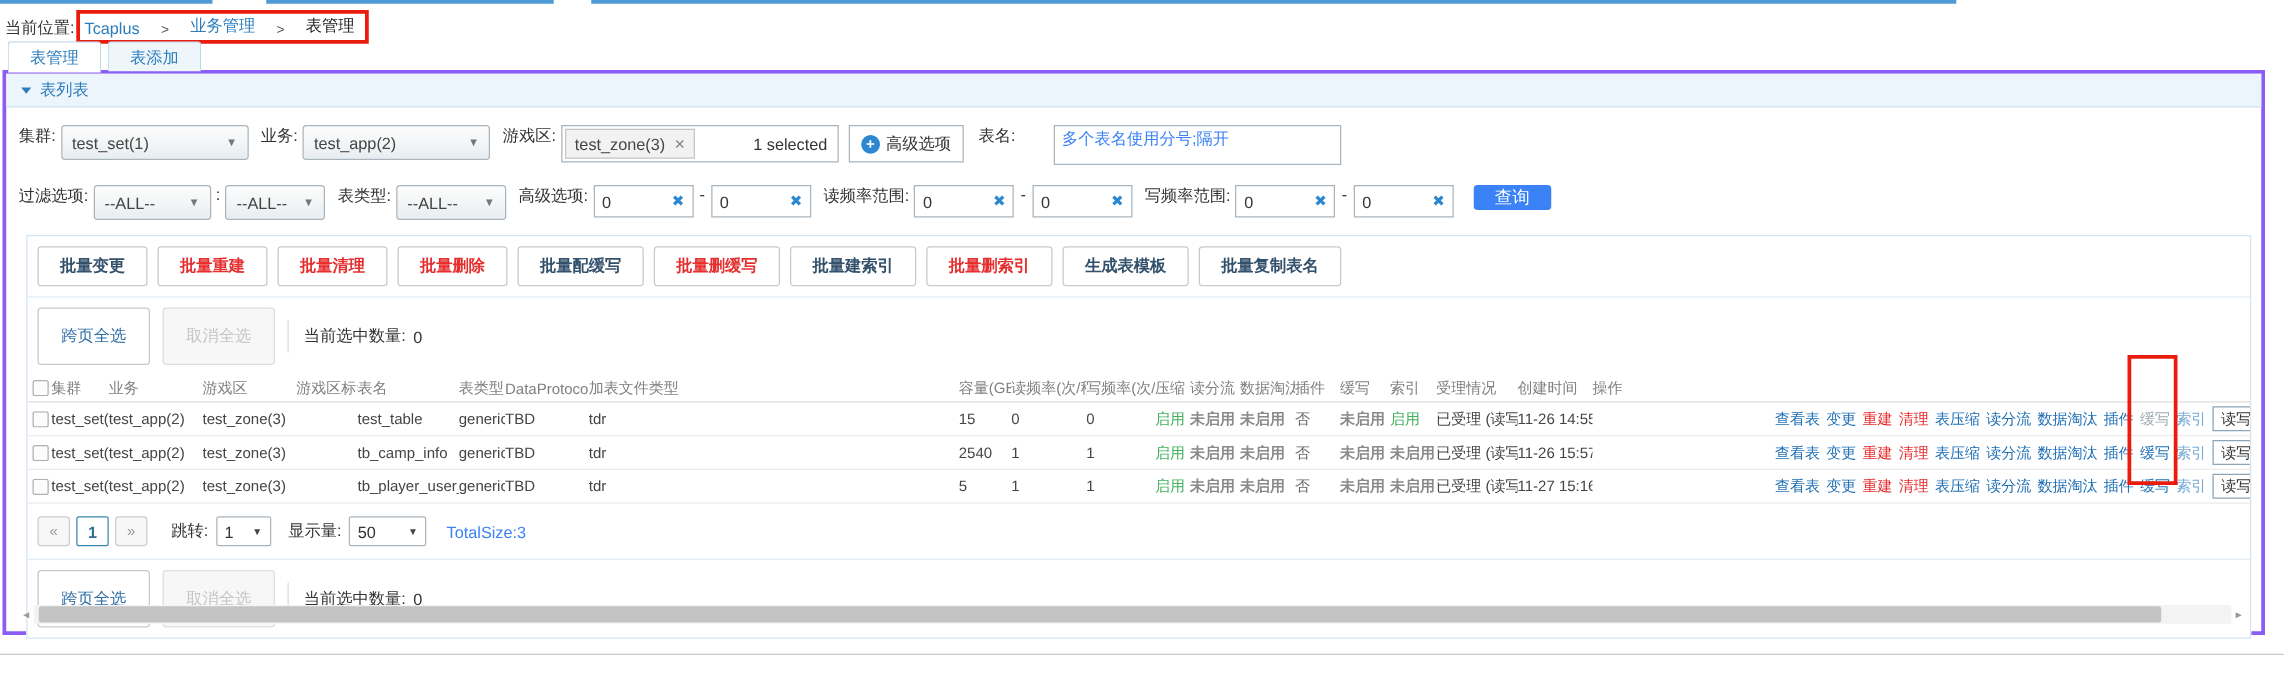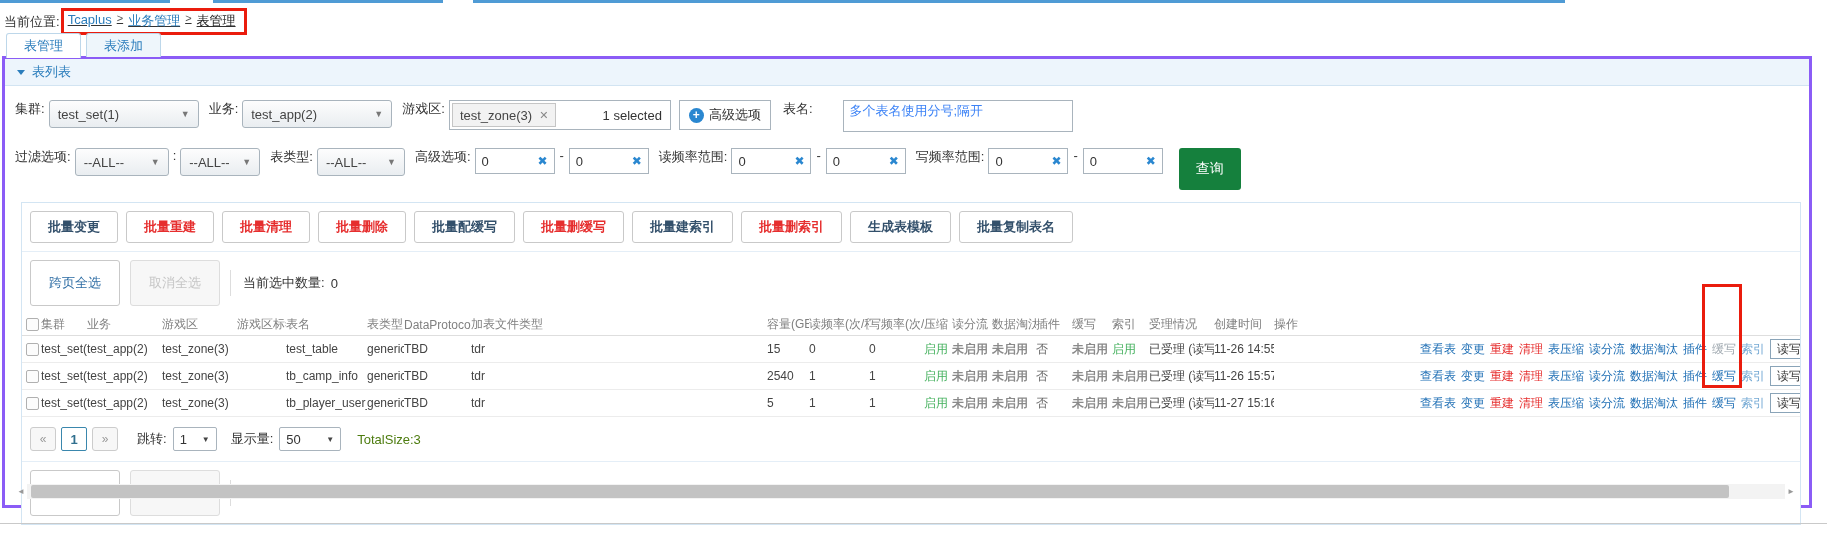--- a/index.html
+++ b/index.html
@@ -6,21 +6,21 @@
   html,body { margin:0; padding:0; }
   body {
     width:1827px; height:552px; position:relative; background:#fff;
     font-family:"Liberation Sans","DejaVu Sans",sans-serif; font-size:12px; color:#333;
     overflow:hidden;
   }
   .top-strip-seg { position:absolute; top:0; height:3px; background:#4f9bd5; }
   .seg1 { left:0; width:170px; } .seg2 { left:213px; width:230px; } .seg3 { left:473px; width:1092px; }
 
   .breadcrumb { position:absolute; top:8px; left:4px; display:flex; align-items:center; font-size:13px; color:#333; }
-  .crumb-annotation { display:flex; align-items:flex-start; gap:5px; border:3px solid #ea1c0d; padding:1px 8px 2px 4px; margin-left:1px;text-decoration:underline; }
+  .crumb-annotation { display:flex; align-items:flex-end; gap:17px; border:3px solid #ea1c0d; padding:1px 8px 2px 4px; margin-left:1px; }
   .crumb-link { color:#2b7dbc; cursor:pointer; }
   .crumb-sep { color:#555; font-size:11px; }
   .crumb-current { color:#222; }
 
   .tabs { position:absolute; top:33px; left:6px; display:flex; gap:5px; z-index:2; }
   .tab { height:24px; padding:0 17px; display:flex; align-items:center; font-size:13px; color:#2b7dbc;
          border:1px solid #bdd7ea; border-bottom:none; border-radius:3px 3px 0 0; background:#eef6fb; cursor:pointer; }
   .tab.active { background:#fff; position:relative; top:0; height:25px; }
 
   .panel { position:absolute; left:2px; top:56px; width:1810px; height:452px; border:3px solid #8b5cf6; background:#fff; }
@@ -48,21 +48,21 @@
 
   .adv-btn { height:30px; margin-left:8px; border:1px solid #a9b4bd; background:#fff; display:flex; align-items:center; gap:5px; padding:0 9px; cursor:pointer; }
   .plus-circle { width:15px; height:15px; border-radius:50%; background:#2a87d0; color:#fff; font-size:12px; line-height:14px; text-align:center; font-weight:bold; }
 
   .name-input { width:230px; height:32px; border:1px solid #a9b4bd; background:#fff; padding:2px 6px; color:#3b82f6; font-size:13px; line-height:15px; overflow:hidden;margin-left:30px; }
 
   .num-box { width:80px; height:26px; border:1px solid #a9b4bd; background:#fff; display:flex; align-items:center; justify-content:space-between; padding:0 6px; }
   .num-box .clr { color:#2a87d0; font-weight:bold; font-size:12px; cursor:pointer; }
   .dash { margin:0 5px; color:#333; }
 
-  .query-btn { width:62px; height:42px; margin-left:16px; background:#15803d; color:#fff; border-radius:3px; display:flex; align-items:center; justify-content:center; font-size:14px; cursor:pointer; }
+  .query-btn { width:62px; height:20px; margin-left:16px; background:#3b82f6; color:#fff; border-radius:3px; display:flex; align-items:center; justify-content:center; font-size:14px; cursor:pointer; }
 
   .inner { margin:4px 10px 0 16px; width:1780px; border:1px solid #d3e5f3; overflow:hidden; background:#fff; }
   .batch-row { padding:8px; display:flex; gap:8px; border-bottom:1px solid #e4eef7; }
   .batch-btn { height:32px; padding:0 17px; display:flex; align-items:center; background:#fff; border:1px solid #c9c9c9; border-radius:3px; font-size:13px; font-weight:bold; color:#33506b; cursor:pointer; white-space:nowrap; }
   .batch-btn.danger { color:#e62e2e; }
 
   .selbar { padding:8px; display:flex; align-items:center; }
   .selbar-btn { height:46px; padding:0 18px; background:#fff; border:1px solid #c9c9c9; border-radius:3px; color:#2e6da4; font-size:13px; display:flex; align-items:center; cursor:pointer; margin-right:10px; }
   .selbar-btn.disabled { color:#c5c5c5; background:#f7f7f7; border-color:#ddd; cursor:default; }
   .selbar-count { border-left:1px solid #ddd; padding-left:12px; color:#333; font-size:13px; height:26px; display:flex; align-items:center; gap:6px; }
@@ -87,21 +87,21 @@
   .op.muted { color:#a0a9b0; }
   .ops-select { width:56px; height:20px; border:1px solid #8aa4b8; background:#fff; display:flex; align-items:center; padding:0 6px; color:#333; cursor:pointer; flex:none; }
 
   .pagi { padding:10px 8px; display:flex; align-items:center; font-size:13px; color:#333; border-bottom:1px solid #e4eef7; }
   .pg-btn { width:26px; height:24px; border:1px solid #ccc; background:#f7f7f7; color:#9a9a9a; border-radius:3px; display:flex; align-items:center; justify-content:center; margin-right:5px; cursor:pointer; font-size:12px; }
   .pg-cur { width:26px; height:24px; border:1px solid #3a87ad; color:#31708f; font-weight:bold; background:#fff; border-radius:2px; display:flex; align-items:center; justify-content:center; margin-right:5px; font-size:13px; }
   .pg-label { margin:0 6px 0 14px; }
   .pg-sel { height:24px; border:1px solid #a9b4bd; border-radius:2px; background:#fff; display:flex; align-items:center; justify-content:space-between; padding:0 6px; cursor:pointer; }
   .pg-sel .arr { font-size:8px; color:#444; margin-left:8px; }
   .pg-jump { width:44px; } .pg-size { width:62px; }
-  .pg-total { margin-left:16px; color:#4d7c0f; }
+  .pg-total { margin-left:16px; color:#3b82f6; }
 
   .scroll-row { position:absolute; left:10px; right:12px; bottom:6px; height:15px; display:flex; align-items:center; }
   .scroll-arrow { width:12px; color:#999; font-size:8px; text-align:center; cursor:pointer; flex:none; }
   .scroll-track { flex:1; height:15px; background:#f3f3f3; position:relative; }
   .scroll-thumb { position:absolute; left:4px; top:1px; height:13px; width:1698px; background:#c3c3c3; border-radius:2px; cursor:pointer; }
 
   .page-divider { position:absolute; top:523px; left:0; width:1827px; height:1px; background:#c9c9c9; }
 
   .redbox-ops { position:absolute; left:1702px; top:284px; width:40px; height:104px; border:3px solid #ea1c0d; z-index:5; pointer-events:none; }
 </style>

